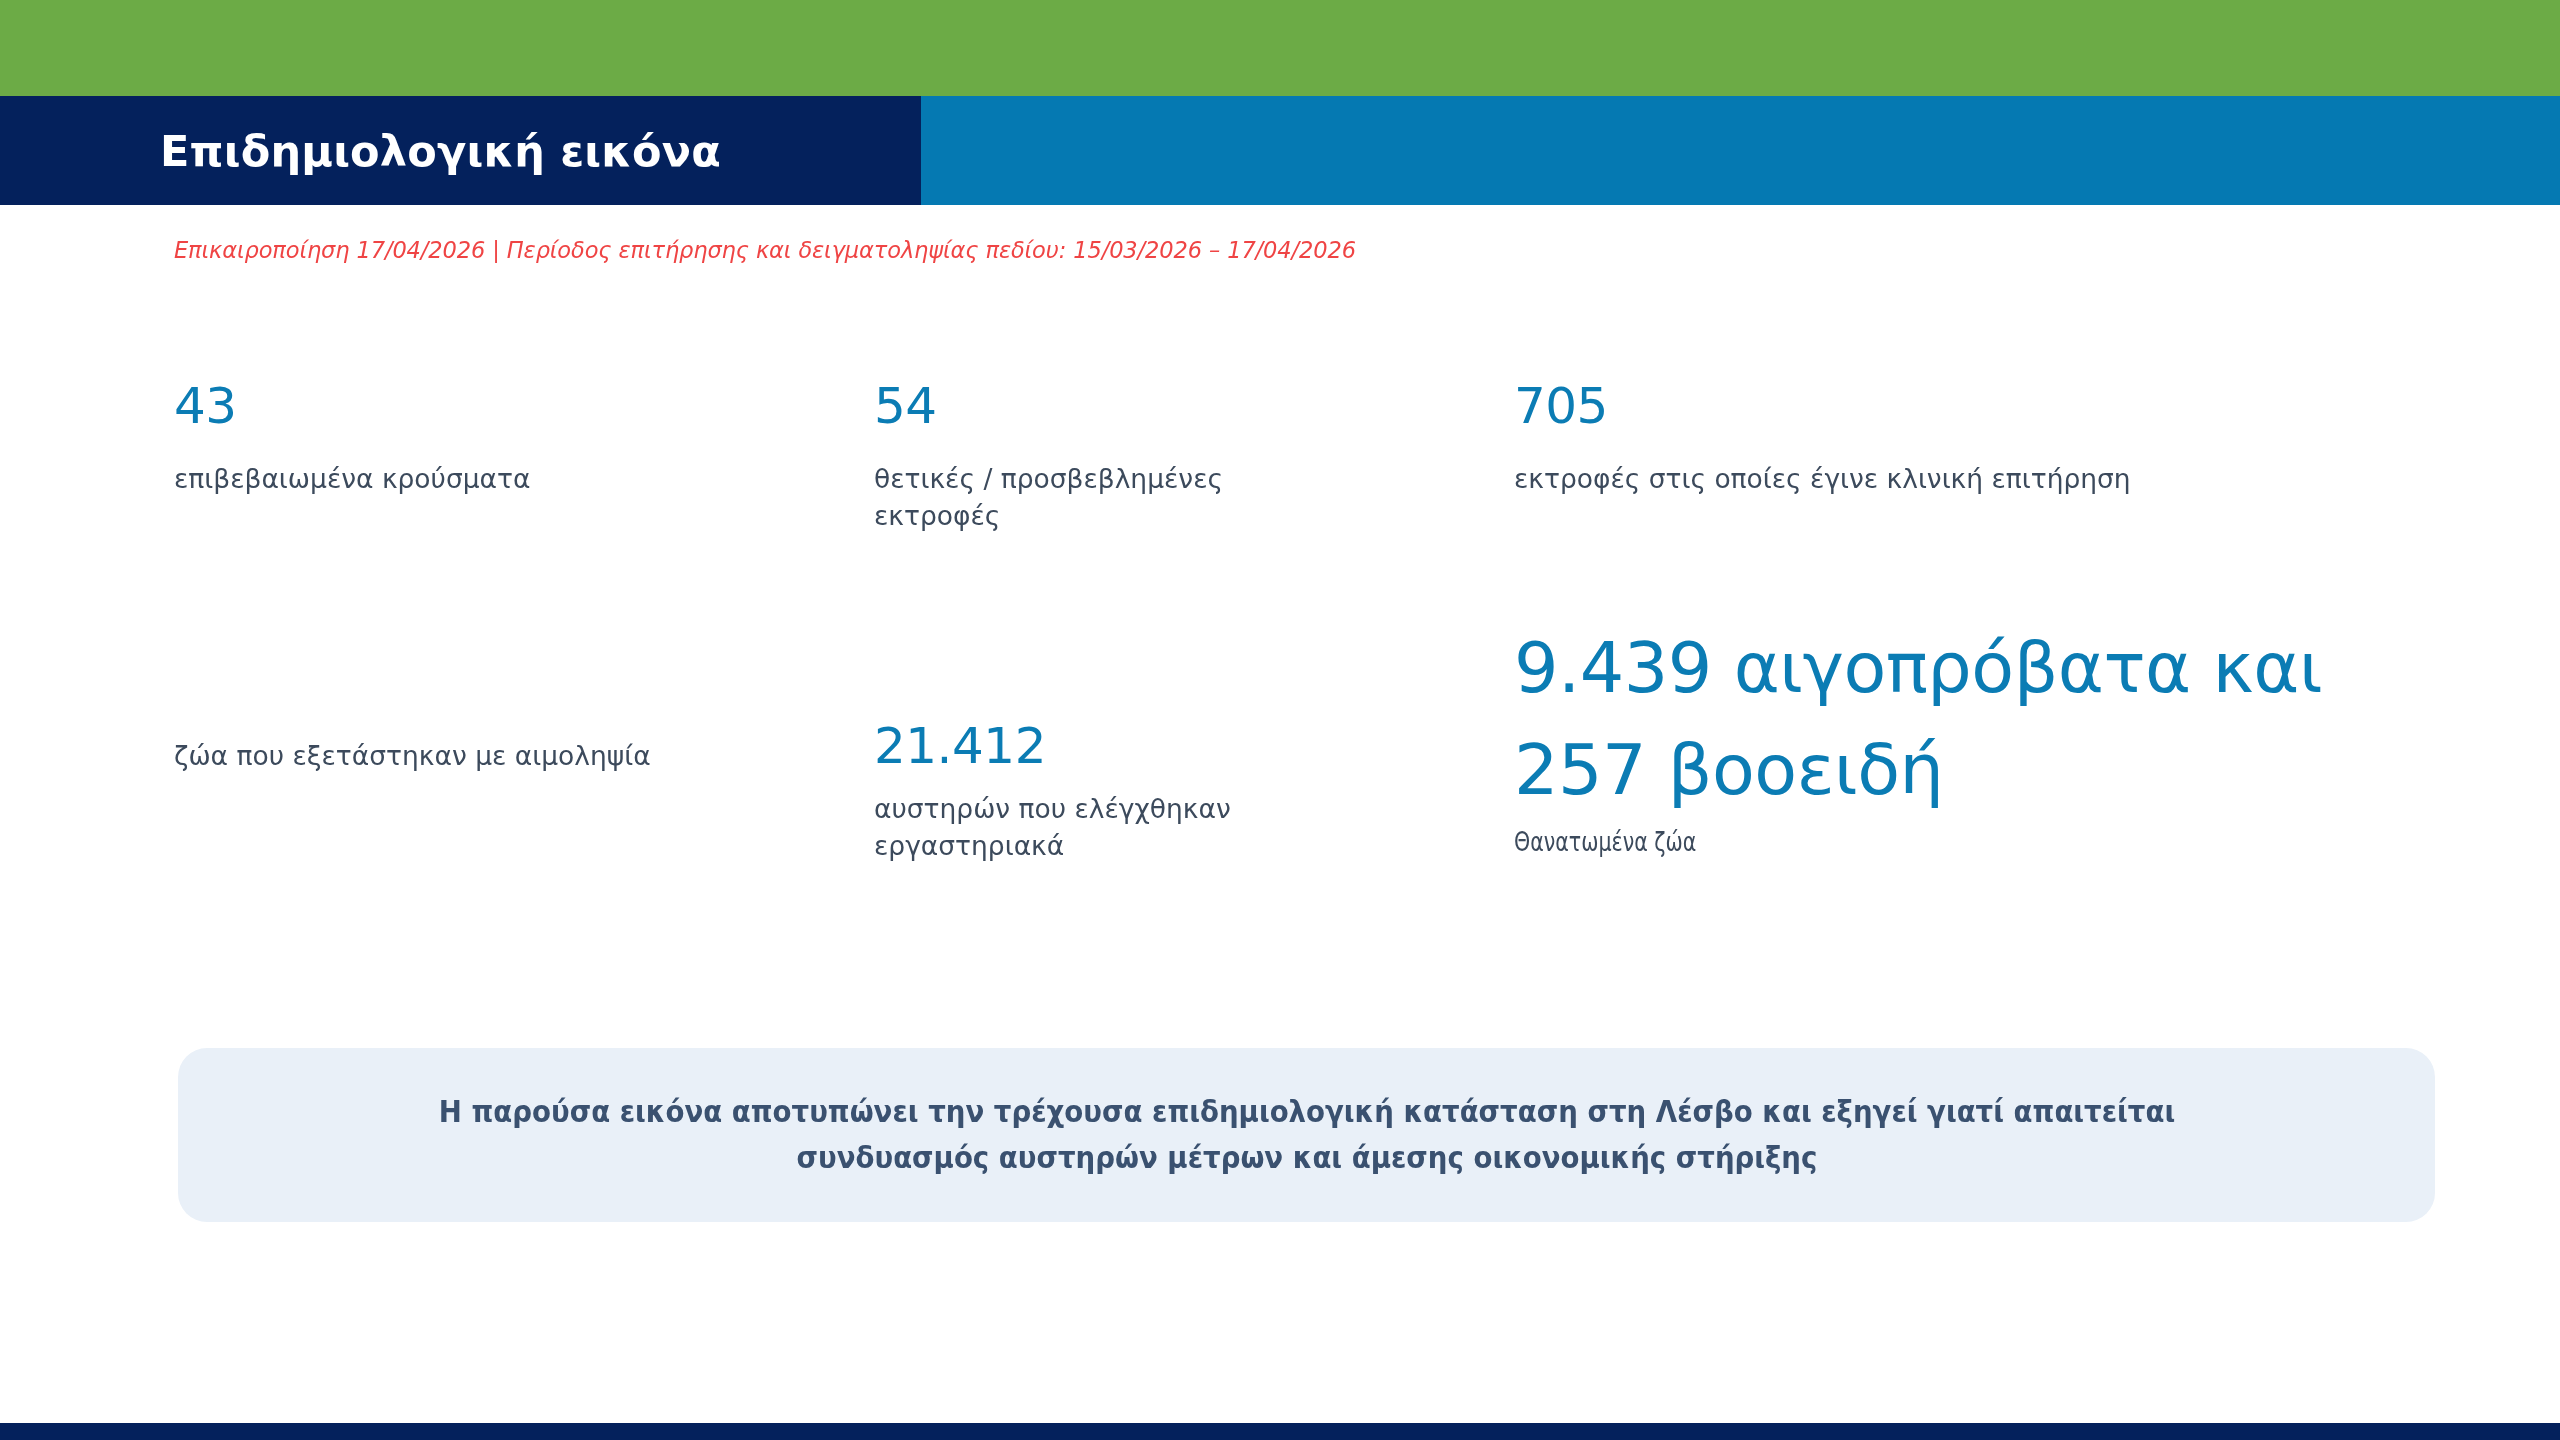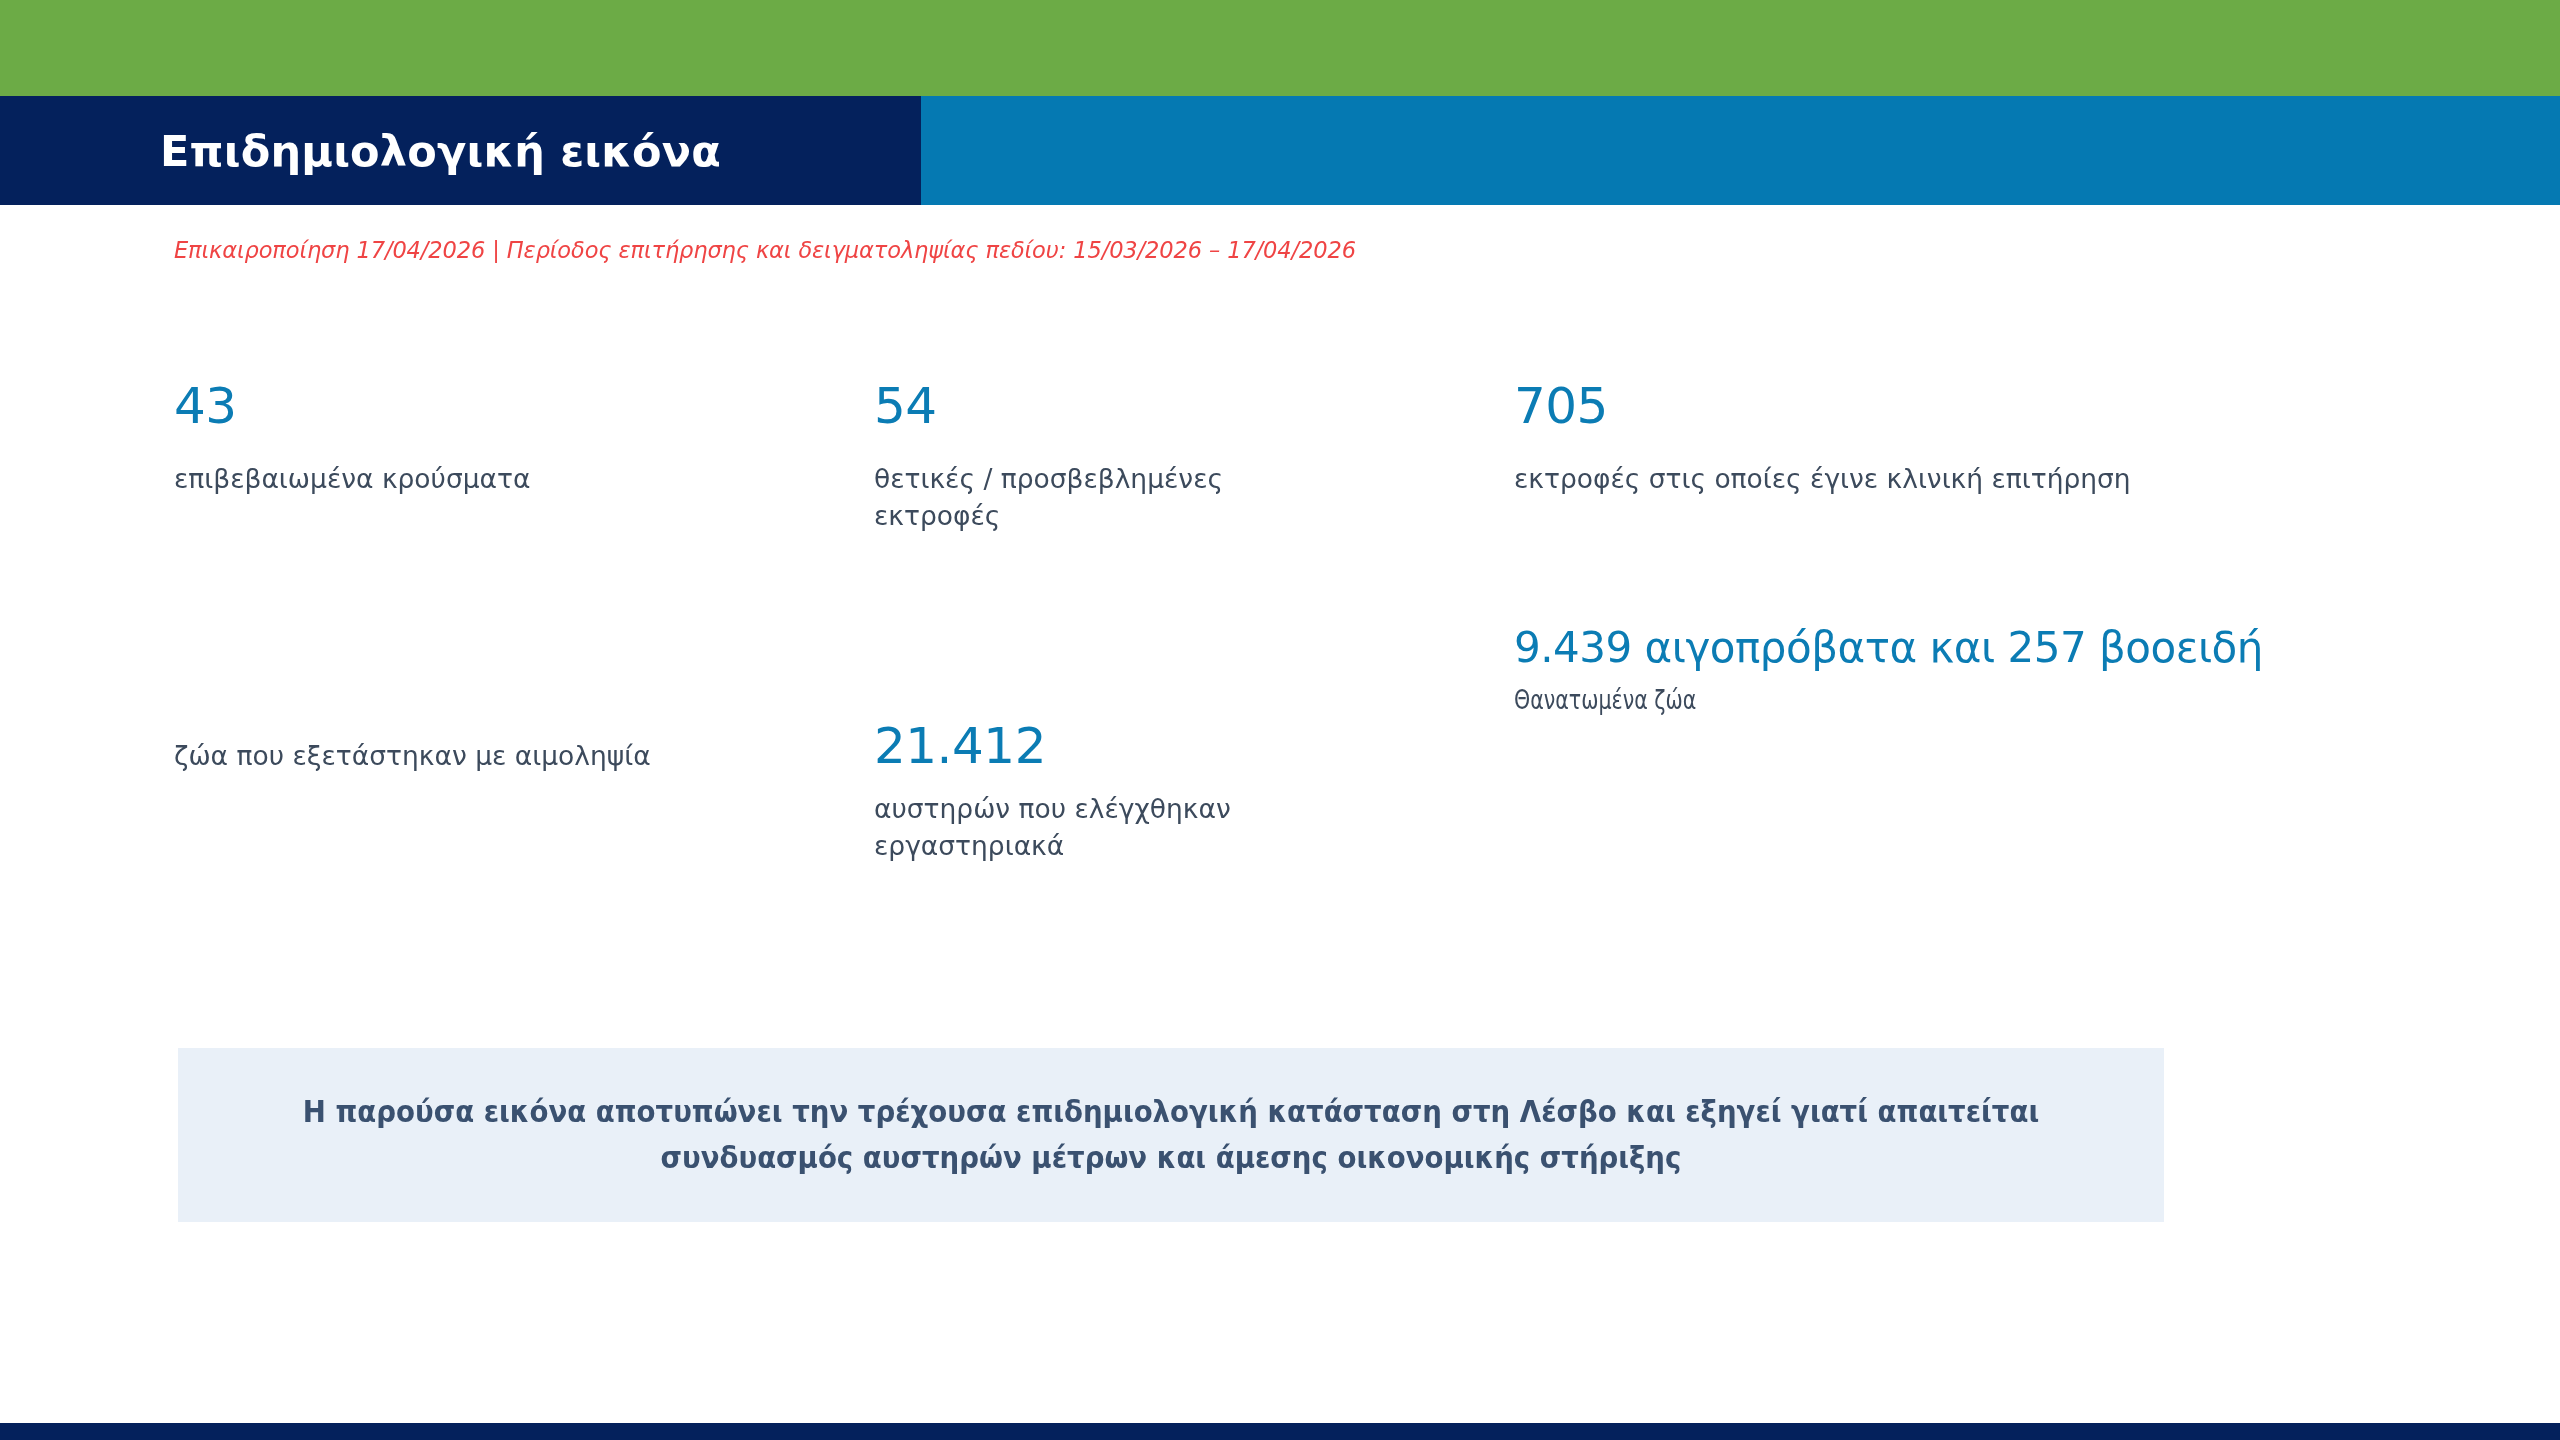--- a/index.html
+++ b/index.html
@@ -120,44 +120,45 @@
     top: 102px;
     left: 0;
   }
   .stat-row.row-2 .stat-col.c1 .stat-label,
   .stat-row.row-2 .stat-col.c2 .stat-label { margin-top: 18px; }
   .stat-row.row-2 .stat-col.c2 .stat-label { max-width: 470px; }
 
   
   .stat-col.c3 .inner.tall { position: absolute; top: 0; left: 0; }
   .stat-value.big {
-    font-size: 42px;
+    font-size: 70px;
     line-height: 1.45;
     max-width: 830px;
     white-space: normal;
   }
   .stat-label.condensed {
     margin-top: 4px;
     font-size: 26px;
     font-family: "DejaVu Sans Condensed", "Liberation Sans Narrow", "DejaVu Sans", sans-serif;
     transform: scaleX(0.88);
     transform-origin: left center;
   }
 
   
   .callout {
     position: absolute;
     left: 178px;
     top: 1048px;
-    width: 1986px;
+    width: 2257px;
     height: 174px;
     background: #e9f0f8;
     display: flex;
     align-items: center;
     justify-content: center;
+    border-radius: 29px;
   }
   .callout-text {
     width: 2090px;
     text-align: center;
     color: #3a5170;
     font-size: 30px;
     font-weight: 700;
     line-height: 1.55;
     transform: scaleX(0.92);
     transform-origin: center center;

